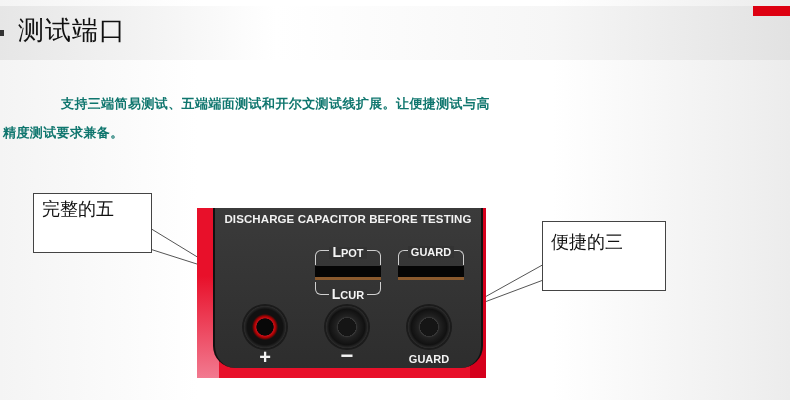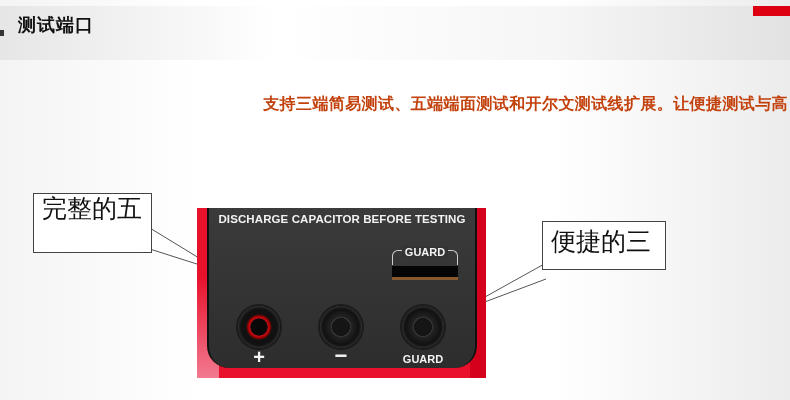--- a/index.html
+++ b/index.html
@@ -7,47 +7,47 @@
     width:790px; height:400px; overflow:hidden; position:relative;
     background: linear-gradient(90deg, #f4f4f4 0%, #ffffff 25%, #ffffff 70%, #ececec 100%);
     font-family: "DejaVu Sans", sans-serif;
   }
   .topbar {
     position:absolute; left:0; top:6px; width:790px; height:54px;
     background: linear-gradient(90deg, #e6e6e6 0%, #ffffff 35%, #f6f6f6 70%, #e2e2e2 100%);
   }
   .title-mark { position:absolute; left:0; top:30px; width:4px; height:6px; background:#333; }
   .title {
-    position:absolute; left:18px; top:13px; font-size:18px; font-weight:bold; color:#111;
+    position:absolute; left:18px; top:13px; font-size:26px; font-weight:normal; color:#111;
     letter-spacing:1px;
   }
   .red-accent { position:absolute; left:753px; top:6px; width:37px; height:10px; background:#dd0011; }
   .para {
     position:absolute; left:3px; top:89px; width:785px;
-    font-size:16px; font-weight:bold; color:#c2410c; line-height:29px; letter-spacing:0.4px;text-align:right;
+    font-size:13px; font-weight:bold; color:#0f766e; line-height:29px; letter-spacing:0.4px;
   }
   .para .indent { display:inline-block; width:58px; }
 
   .callout {
-    position:absolute; background:#fff; border:1px solid #444; font-size:25px; color:#111;
+    position:absolute; background:#fff; border:1px solid #444; font-size:18px; color:#111;
     line-height:27px; padding:1px 8px 0 8px; box-sizing:border-box;
   }
   .callout-left { left:33px; top:193px; width:119px; height:60px; }
-  .callout-right { left:542px; top:221px; width:124px; height:49px; padding-top:6px; }
+  .callout-right { left:542px; top:221px; width:124px; height:70px; padding-top:6px; }
   .pointer { position:absolute; left:0; top:0; pointer-events:none; }
 
   .device {
     position:absolute; left:197px; top:208px; width:289px; height:170px;
     background:#e8102a; overflow:hidden;
   }
   .device .pinkside { position:absolute; left:0; top:0; width:22px; height:170px;
     background: linear-gradient(180deg, #e8102a 0%, #e8102a 40%, #f27a90 100%); }
   .device .rightside { position:absolute; right:0; top:0; width:16px; height:170px; background:#d5001c; }
   .panel {
-    position:absolute; left:10px; top:0; width:266px; height:160px;
+    position:absolute; left:16px; top:0; width:266px; height:160px;
     background: linear-gradient(180deg, #3b3b3b 0%, #2d2d2d 100%);
     border-radius:0 0 22px 22px; border-left:2px solid #111; border-right:2px solid #111;
   }
   .warn {
     position:absolute; left:0; top:5px; width:266px; text-align:center; color:#f2f2f2;
     font-family:"Liberation Sans", sans-serif; font-weight:bold; font-size:11.5px; letter-spacing:0.1px;
   }
   .slot-group { position:absolute; top:36px; width:70px; height:58px; }
   .slot-top, .slot-bot {
     position:absolute; left:0; width:70px; text-align:center; color:#f4f4f4;
@@ -82,20 +82,21 @@
 </head>
 <body>
 
 <div class="topbar"></div>
 <div class="title-mark"></div>
 <div class="title">测试端口</div>
 <div class="red-accent"></div>
 
 <div class="para">
   <span class="indent"></span><span>支持三端简易测试、五端端面测试和开尔文测试线扩展。让便捷测试与高</span><br>
+  <span>精度测试要求兼备。</span>
 </div>
 
 <svg class="pointer" width="790" height="400">
   <polygon points="140,222 152,230 222,272 131,243" fill="#fff" stroke="none"></polygon>
   <polyline points="140,222 222,272 131,243" fill="none" stroke="#555" stroke-width="1"></polyline>
   <polygon points="546,263 546,279 458,312" fill="#fff" stroke="none"></polygon>
   <polyline points="546,263 458,312 546,279" fill="none" stroke="#555" stroke-width="1"></polyline>
 </svg>
 
 <div class="callout callout-left">
@@ -106,20 +107,27 @@
   <div>便捷的三</div>
 </div>
 
 <div class="device">
   <div class="pinkside"></div>
   <div class="rightside"></div>
   <div class="panel">
     <div class="warn">DISCHARGE CAPACITOR BEFORE TESTING</div>
 
 
+    <div class="slot-group" style="left:98px;">
+      <div class="bracket-t"></div>
+      <div class="bracket-b"></div>
+      <div class="slot-top"><span class="label-mask"><span class="big">L</span><span>POT</span></span></div>
+      <div class="slot-bar"></div>
+      <div class="slot-bot"><span class="label-mask"><span class="big">L</span><span>CUR</span></span></div>
+    </div>
 
     <div class="slot-group" style="left:181px;">
       <div class="bracket-t"></div>
       <div class="slot-top" style="top:2px;"><span class="label-mask">GUARD</span></div>
       <div class="slot-bar"></div>
     </div>
 
     <div class="jack red" style="left:29px;"></div>
     <div class="jack" style="left:111px;"></div>
     <div class="jack" style="left:193px;"></div>

